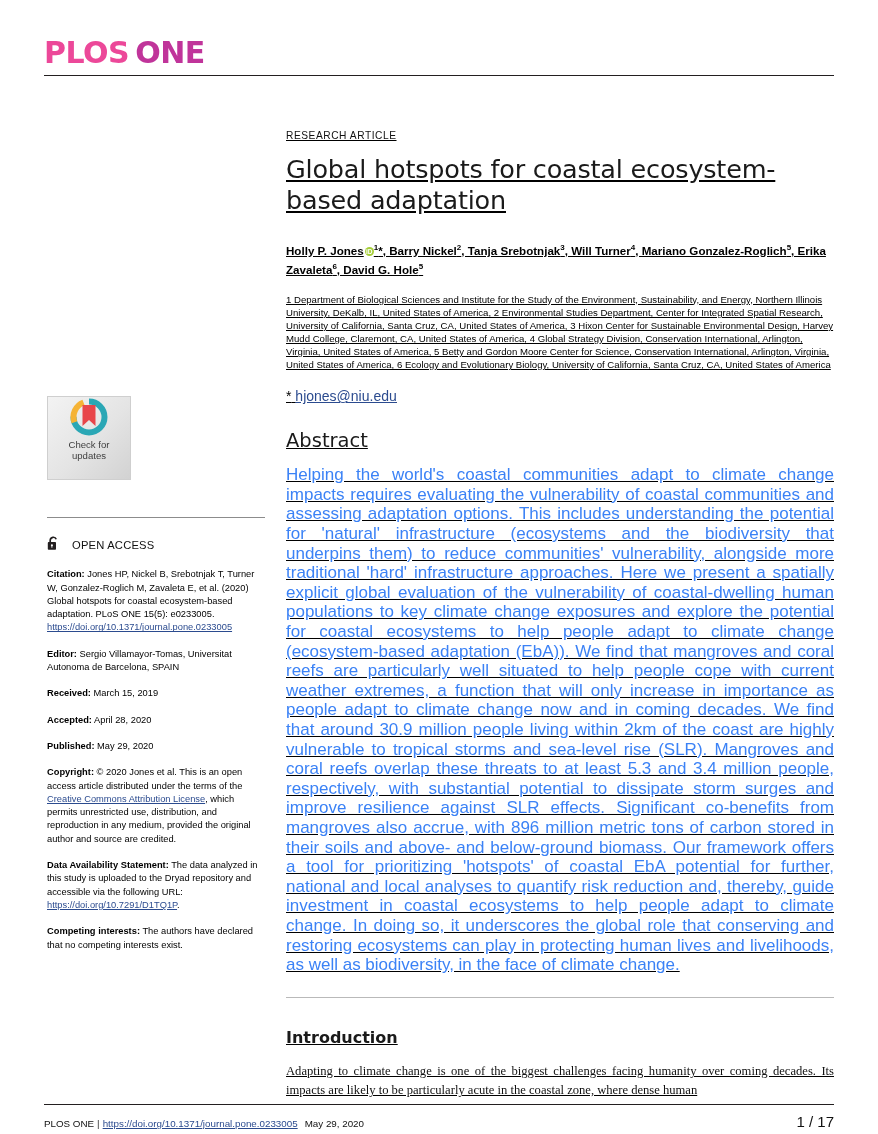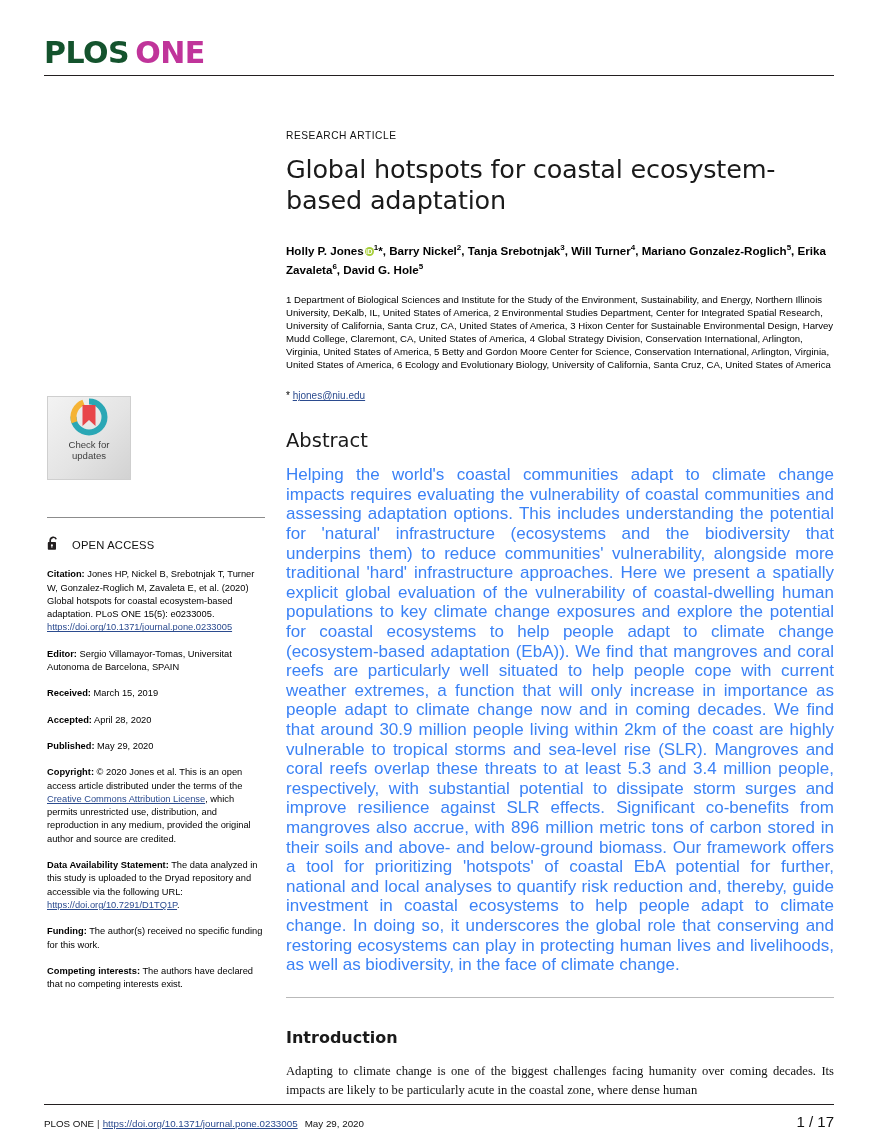--- a/index.html
+++ b/index.html
@@ -30,21 +30,21 @@
     top: 36px;
     width: 790px;
   }
   .logo {
     font-size: 30px;
     font-weight: bold;
     letter-spacing: -0.5px;
     line-height: 34px;
     font-family: "DejaVu Sans", sans-serif;
   }
-  .logo .plos { color: #14532d; }
+  .logo .plos { color: #ec4899; }
   .logo .one  { color: #c0349a; margin-left: 6px; }
   .masthead-rule {
     margin-top: 5px;
     border-bottom: 1.6px solid #231f20;
     width: 790px;
   }
 
   
   .sidebar {
     position: absolute;
@@ -108,20 +108,21 @@
     color: #2b4b8f;
     text-decoration: underline;
   }
 
   
   .main {
     position: absolute;
     left: 286px;
     top: 130px;
     width: 548px;
+    text-decoration: underline;
   }
   .kicker {
     font-size: 10.2px;
     letter-spacing: 0.55px;
     color: #111;
     font-weight: normal;
     margin-bottom: 13px;
   }
   .title {
     font-size: 25.5px;
@@ -155,21 +156,21 @@
     margin: 0 0 0 1px;
     font-family: "Liberation Sans", sans-serif;
   }
   .affil {
     font-size: 9.6px;
     line-height: 13.1px;
     color: #000;
     margin-bottom: 18px;
   }
   .corresp {
-    font-size: 10px;
+    font-size: 14px;
     line-height: 14px;
     margin-bottom: 26px;
   }
 
   .h2 {
     font-size: 19.5px;
     line-height: 24px;
     font-weight: normal;
     color: #1a1a1a;
     margin: 0 0 12px 0;
@@ -291,23 +292,20 @@
     </div>
 
     <div class="sb-block">
       <span class="lbl">Copyright:</span><span> © 2020 Jones et al. This is an open access article distributed under the terms of the </span><a class="lnk" href="#">Creative Commons Attribution License</a><span>, which permits unrestricted use, distribution, and reproduction in any medium, provided the original author and source are credited.</span>
     </div>
 
     <div class="sb-block">
       <span class="lbl">Data Availability Statement:</span><span> The data analyzed in this study is uploaded to the Dryad repository and accessible via the following URL: </span><a class="lnk" href="#">https://doi.org/10.7291/D1TQ1P</a><span>.</span>
     </div>
 
-    <div class="sb-block">
-      <span class="lbl">Funding:</span><span> The author(s) received no specific funding for this work.</span>
-    </div>
 
     <div class="sb-block">
       <span class="lbl">Competing interests:</span><span> The authors have declared that no competing interests exist.</span>
     </div>
 
   </div>
 
   <div class="main">
 
     <div class="kicker">RESEARCH ARTICLE</div>

